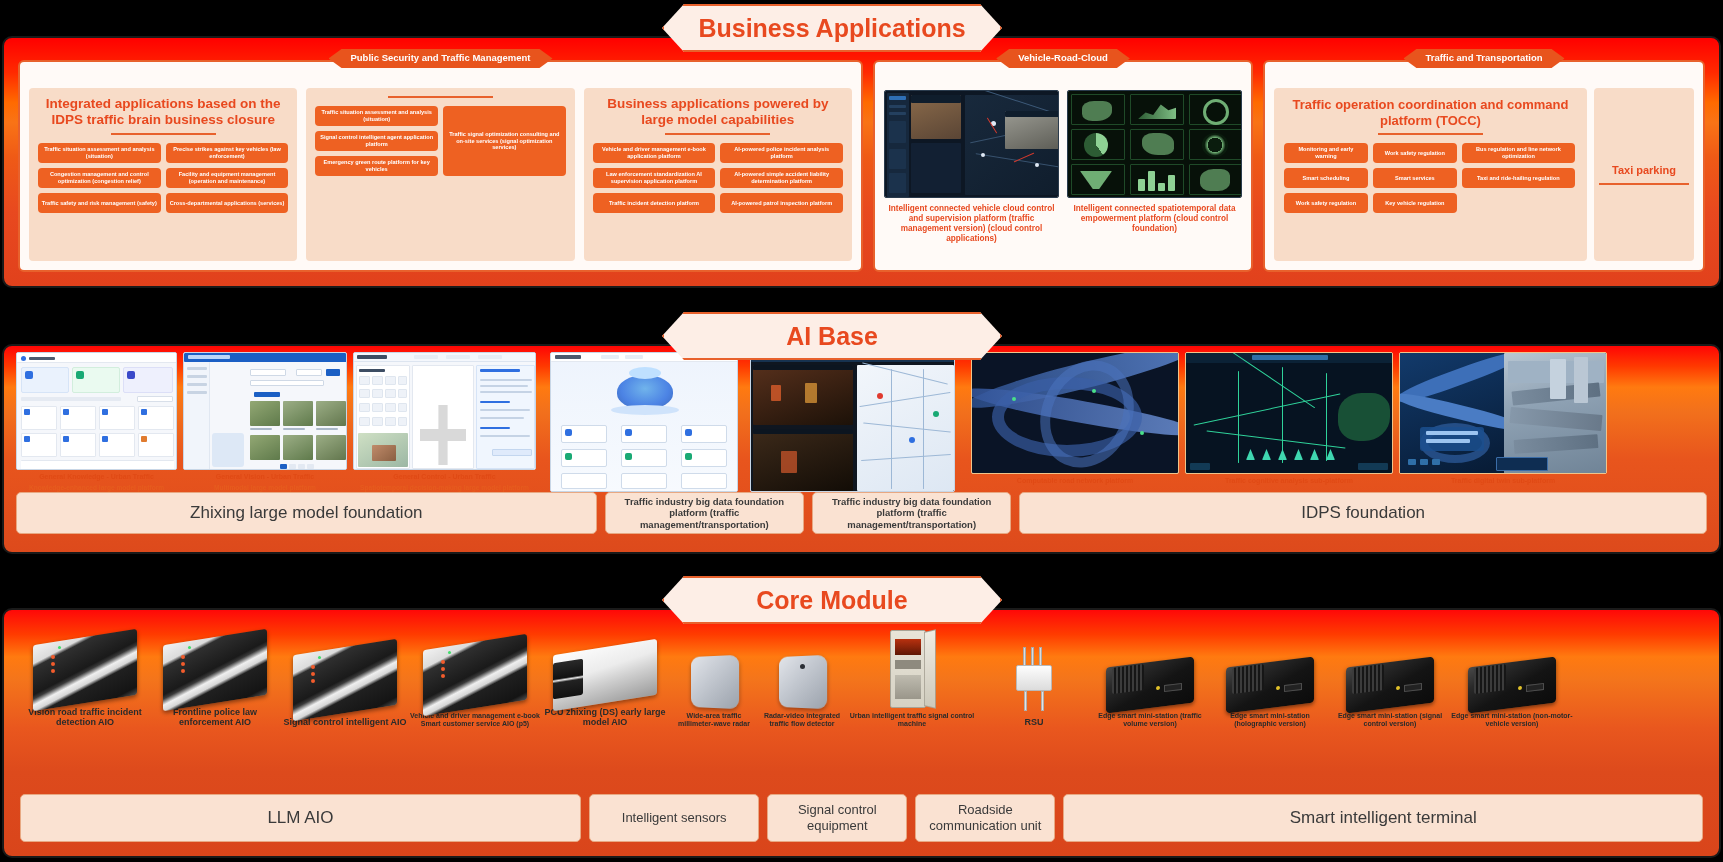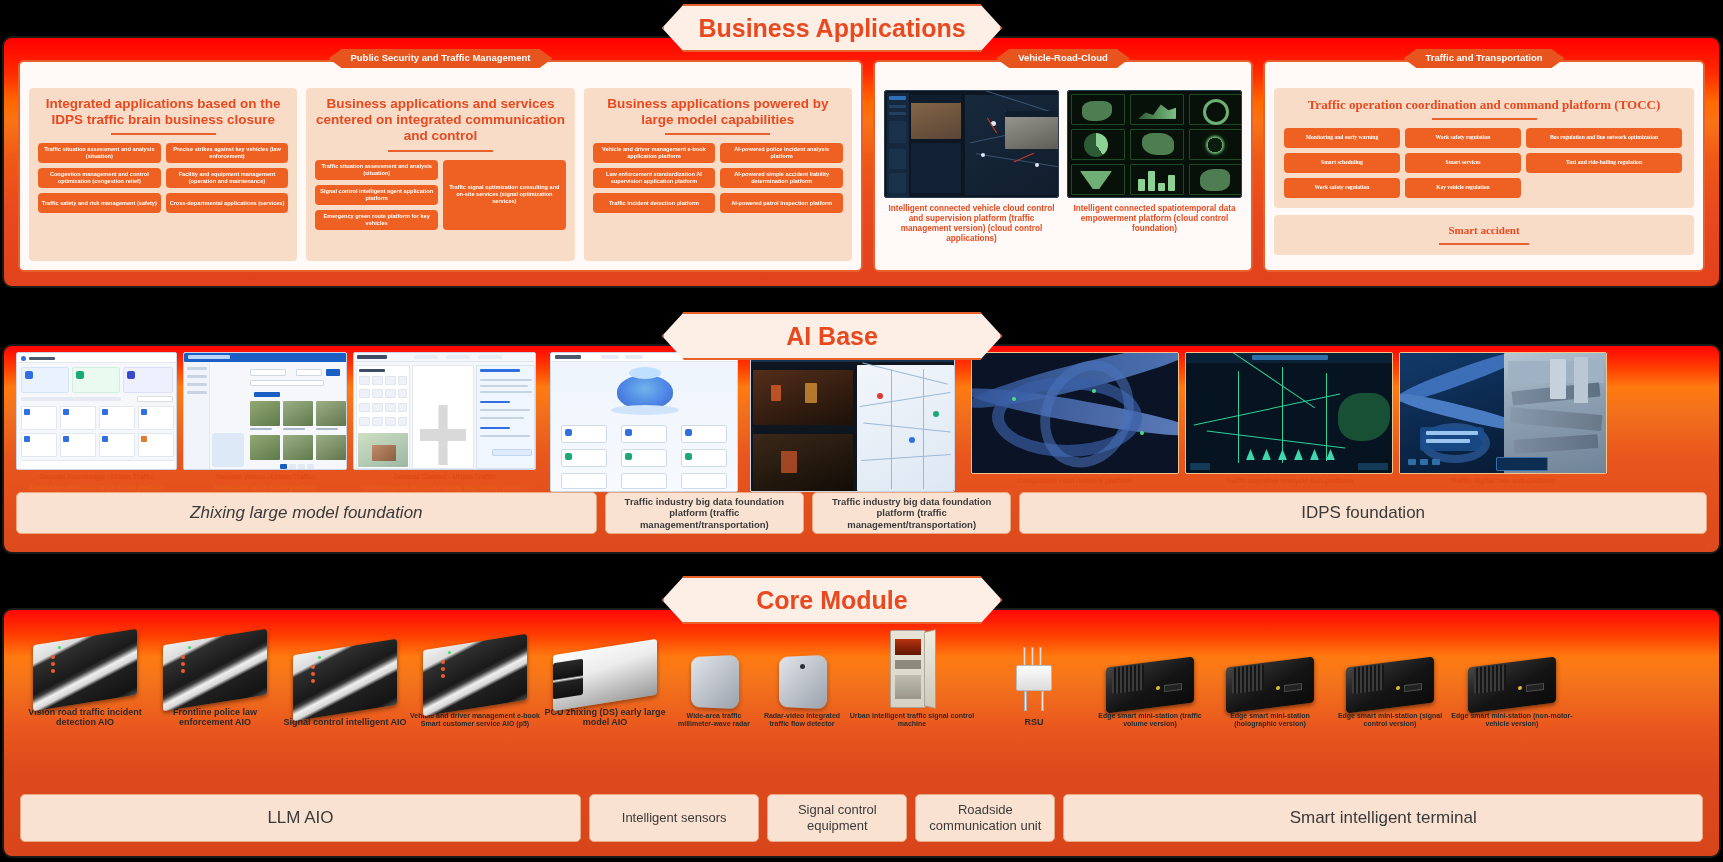--- a/index.html
+++ b/index.html
@@ -73,21 +73,21 @@
   .shot {
     width:100%; height:108px; border-radius:2px; border:1px solid #2a3b4d;
     position:relative; overflow:hidden;
   }
   .vrc-cap {
     color:#e8491f; font-weight:bold; font-size:8.2px; line-height:1.2;
     text-align:center; margin-top:6px;
   }
 
   
-  .tocc-wrap { display:flex; flex-direction:column; gap:7px; flex:1;font-family:Liberation Serif, serif; }
+  .tocc-wrap { display:flex; flex-direction:row; gap:7px; flex:1; }
   .tocc-card { background:#f8dcc8; border-radius:4px; padding:9px 10px 10px 10px; }
   .tocc-title { color:#e8491f; font-weight:bold; font-size:13px; text-align:center; line-height:1.2; }
   .tocc-grid { display:flex; flex-wrap:wrap; gap:5px; margin-top:7px; }
   .tocc-chip {
     background:#ee6122; color:#fff; border-radius:4px; font-size:5.6px; font-weight:bold;
     line-height:1.2; text-align:center; display:flex; align-items:center; justify-content:center;
     min-height:20px; padding:3px 4px;
   }
   .tc-a { width:calc(30% - 4px); }
   .tc-b { width:calc(30% - 4px); }
@@ -232,21 +232,20 @@
             <div class="chip w50">Traffic situation assessment and analysis (situation)</div>
             <div class="chip w50">Precise strikes against key vehicles (law enforcement)</div>
             <div class="chip w50">Congestion management and control optimization (congestion relief)</div>
             <div class="chip w50">Facility and equipment management (operation and maintenance)</div>
             <div class="chip w50">Traffic safety and risk management (safety)</div>
             <div class="chip w50">Cross-departmental applications (services)</div>
           </div>
         </div>
 
         <div class="card">
-          <div class="card-title">Business applications and services centered on integrated communication and control</div>
           <div class="card-rule"></div>
           <div style="display:flex; gap:5px;">
             <div style="flex:1; display:flex; flex-direction:column; gap:5px;">
               <div class="chip" style="min-height:20px;">Traffic situation assessment and analysis (situation)</div>
               <div class="chip" style="min-height:20px;">Signal control intelligent agent application platform</div>
               <div class="chip" style="min-height:20px;">Emergency green route platform for key vehicles</div>
             </div>
             <div style="flex:1; display:flex;">
               <div class="chip" style="width:100%;">Traffic signal optimization consulting and on-site services (signal optimization services)</div>
             </div>
@@ -344,21 +343,21 @@
               <div class="tocc-chip tc-c">Bus regulation and line network optimization</div>
               <div class="tocc-chip tc-a">Smart scheduling</div>
               <div class="tocc-chip tc-b">Smart services</div>
               <div class="tocc-chip tc-c">Taxi and ride-hailing regulation</div>
               <div class="tocc-chip tc-a">Work safety regulation</div>
               <div class="tocc-chip tc-b">Key vehicle regulation</div>
             </div>
           </div>
           <div class="tocc-bottom">
             <div class="tocc-box">
-              <span>Smart accident</span>
+              <span>Taxi parking</span>
               <span style="display:block;width:90px;height:2px;background:#e8612c;margin-top:5px;"></span>
             </div>
           </div>
         </div>
       </div>
 
     </div>
   </div>
 
   <div class="pill" style="left:662px; top:4px; width:340px; height:48px; font-size:25px;">Business Applications</div>
@@ -602,21 +601,21 @@
             <div class="mk" style="left:150px;top:6px;width:16px;height:40px;background:#c5d2de;"></div>
             <div class="mk" style="left:174px;top:4px;width:14px;height:46px;background:#bac7d4;"></div>
             <div class="mk" style="left:96px;top:104px;width:52px;height:14px;background:#0e2d52;border:1px solid #3b6da8;"></div>
           </div>
         </div>
         <div class="ai-cap1">Traffic digital twin sub-platform</div>
       </div>
     </div>
 
     <div class="ai-bar-row">
-      <div class="ai-bar big" style="flex:3.46;font-style:italic;">Zhixing large model foundation</div>
+      <div class="ai-bar big" style="flex:3.46;">Zhixing large model foundation</div>
       <div class="ai-bar small" style="flex:1.18;">Traffic industry big data foundation platform (traffic management/transportation)</div>
       <div class="ai-bar small" style="flex:1.18;">Traffic industry big data foundation platform (traffic management/transportation)</div>
       <div class="ai-bar big" style="flex:4.1;">IDPS foundation</div>
     </div>
   </div>
 
   <div class="pill" style="left:662px; top:312px; width:340px; height:48px; font-size:25px;">AI Base</div>
 
   <div id="sec-core">
     <div class="core-row">

